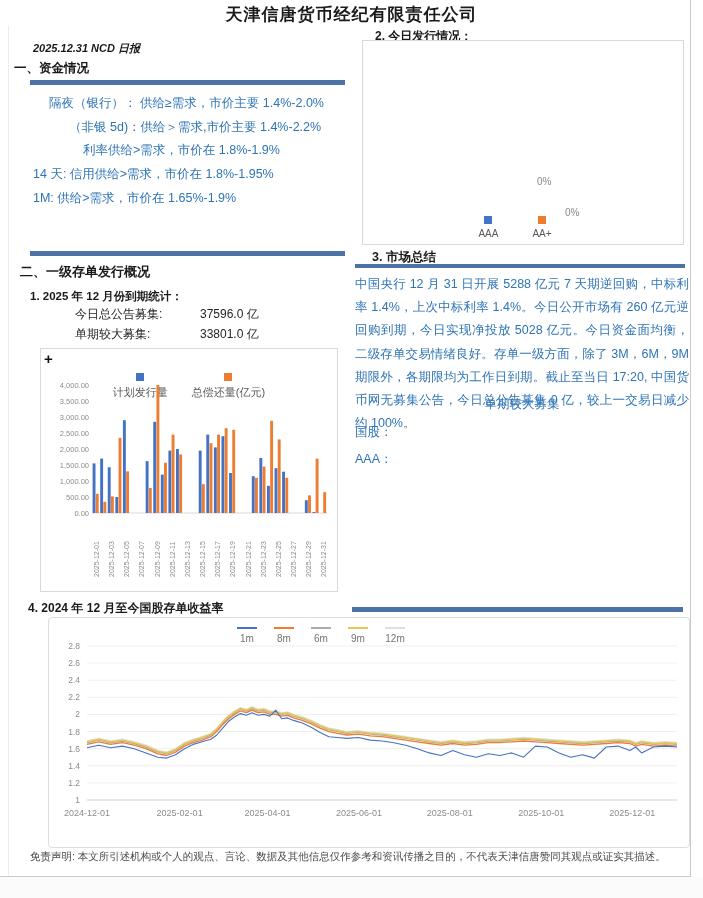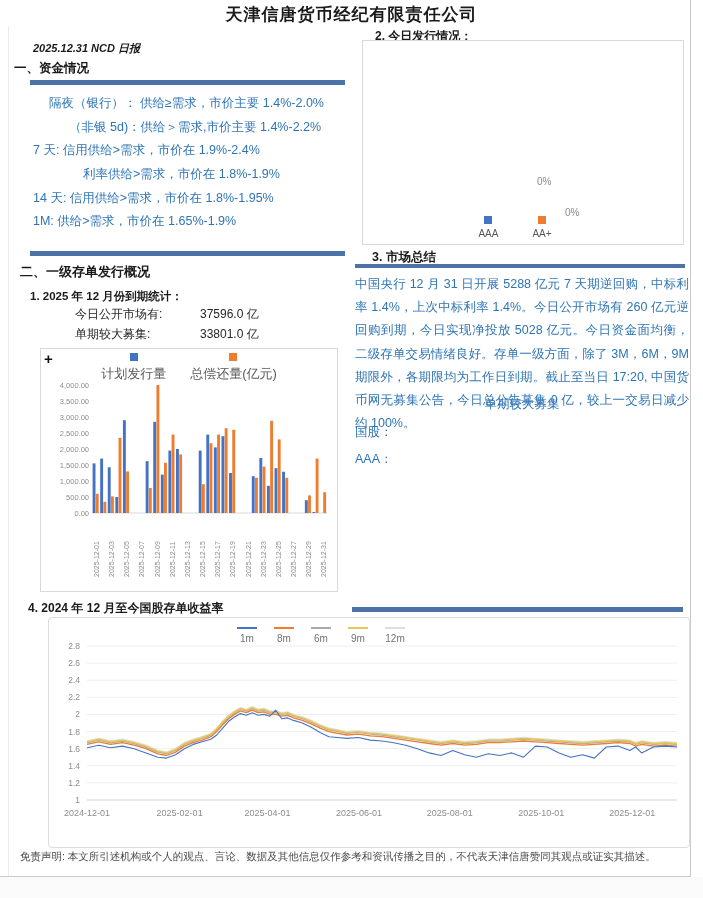--- a/index.html
+++ b/index.html
@@ -30,48 +30,47 @@
   .stat-label{font-size:12px;color:#262626;}
   .stat-value{font-size:12px;color:#262626;}
   #h-summary{left:372px;top:249px;font-size:12.5px;font-weight:bold;}
   #div3{left:355px;top:264px;width:330px;height:4px;}
   #summary-para{left:355px;top:273px;width:334px;color:#2e74b5;font-size:12.5px;line-height:23.2px;text-align:justify;}
   #summary-emph{left:355px;top:396px;width:334px;text-align:center;color:#2e74b5;font-size:12.5px;}
   #line-guogu{left:355px;top:424px;color:#2e74b5;font-size:12.5px;}
   #line-aaa{left:355px;top:451px;color:#2e74b5;font-size:12.5px;}
   #chart-bar-box{left:40px;top:348px;width:296px;height:242px;border:1px solid #d9d9d9;background:#fff;}
   #bar-cursor{position:absolute;left:3px;top:1px;font-size:15px;font-weight:bold;color:#111;}
-  #bar-legend{position:absolute;top:4px;left:0;right:0;display:flex;justify-content:center;gap:24px;font-size:13px;color:#595959;}
+  #bar-legend{position:absolute;top:24px;left:0;right:0;display:flex;justify-content:center;gap:24px;font-size:11px;color:#595959;}
   #bar-svg{position:absolute;left:4px;top:30px;}
   #h-yield{left:28px;top:600px;font-size:12px;font-weight:bold;}
   #div4{left:352px;top:607px;width:331px;}
   #chart-line-box{left:48px;top:617px;width:640px;height:229px;border:1px solid #dcdcdc;border-radius:4px;background:#fff;}
   #line-legend{position:absolute;top:9px;left:188px;display:flex;gap:17px;font-size:10px;color:#737373;align-items:center;}
   .line-swatch{width:20px;height:2px;display:inline-block;}
   #line-svg{position:absolute;left:4px;top:24px;}
-  #footer{left:20px;top:850px;width:672px;font-size:10.5px;color:#4a4a4a;}
+  #footer{left:30px;top:850px;width:672px;font-size:10.5px;color:#4a4a4a;}
   #edge-right{left:690px;top:0;width:1px;height:877px;background:#c9c9c9;}
   #edge-left{left:8px;top:26px;width:1px;height:851px;background:#ececec;}
   #edge-bottom{left:0;top:876px;width:691px;height:1px;background:#c9c9c9;}
   #below-strip{left:0;top:877px;width:703px;height:21px;background:#fbfbfb;}
   text{font-family:"Liberation Sans","DejaVu Sans",sans-serif;}
 </style>
 </head>
 <body>
 
 <div id="page-title" class="abs">天津信唐货币经纪有限责任公司</div>
 <div id="date-line" class="abs">2025.12.31 NCD 日报</div>
 
 <div id="h-funding" class="abs">一、资金情况</div>
 <div id="div1" class="abs divider"></div>
 
 <div id="funding-lines" class="abs">
   <div class="fline" style="padding-left:16px">隔夜（银行）： 供给≥需求，市价主要 1.4%-2.0%</div>
   <div class="fline" style="padding-left:36px">（非银 5d)：供给＞需求,市价主要 1.4%-2.2%</div>
-  <div class="fline" style="padding-left:0">7 天: 信用供给&gt;需求，市价在 1.9%-2.4%</div>
   <div class="fline" style="padding-left:50px">利率供给&gt;需求，市价在 1.8%-1.9%</div>
   <div class="fline" style="padding-left:0">14 天: 信用供给&gt;需求，市价在 1.8%-1.95%</div>
   <div class="fline" style="padding-left:0">1M: 供给&gt;需求，市价在 1.65%-1.9%</div>
 </div>
 
 <div id="h-issuance" class="abs">2. 今日发行情况：</div>
 <div id="chart-issuance" class="abs">
   <span id="pct-a" class="pct-label">0%</span>
   <span id="pct-b" class="pct-label">0%</span>
   <div id="issuance-legend">
@@ -90,21 +89,21 @@
 <div id="div3" class="abs divider"></div>
 <div id="summary-para" class="abs">中国央行 12 月 31 日开展 5288 亿元 7 天期逆回购，中标利率 1.4%，上次中标利率 1.4%。今日公开市场有 260 亿元逆回购到期，今日实现净投放 5028 亿元。今日资金面均衡，二级存单交易情绪良好。存单一级方面，除了 3M，6M，9M 期限外，各期限均为工作日到期。截止至当日 17:20, 中国货币网无募集公告，今日总公告募集 0 亿，较上一交易日减少约 100%。</div>
 <div id="summary-emph" class="abs">单期较大募集</div>
 <div id="line-guogu" class="abs">国股：</div>
 <div id="line-aaa" class="abs">AAA：</div>
 
 <div id="div2" class="abs divider"></div>
 <div id="h-primary" class="abs">二、一级存单发行概况</div>
 <div id="h-primary-sub" class="abs">1. 2025 年 12 月份到期统计：</div>
 
-<div class="abs stat-label" style="left:75px;top:306px;">今日公开市场有:</div>
+<div class="abs stat-label" style="left:75px;top:306px;">今日总公告募集:</div>
 <div class="abs stat-value" style="left:200px;top:306px;text-align:center;">37596.0 亿</div>
 <div class="abs stat-label" style="left:75px;top:326px;">单期较大募集:</div>
 <div class="abs stat-value" style="left:200px;top:326px;">33801.0 亿</div>
 
 <div id="chart-bar-box" class="abs">
   <span id="bar-cursor">+</span>
   <div id="bar-legend">
     <span class="leg-item">
       <span class="leg-sq" style="background-color: rgb(68, 114, 196);"></span>
       <span>计划发行量</span>

